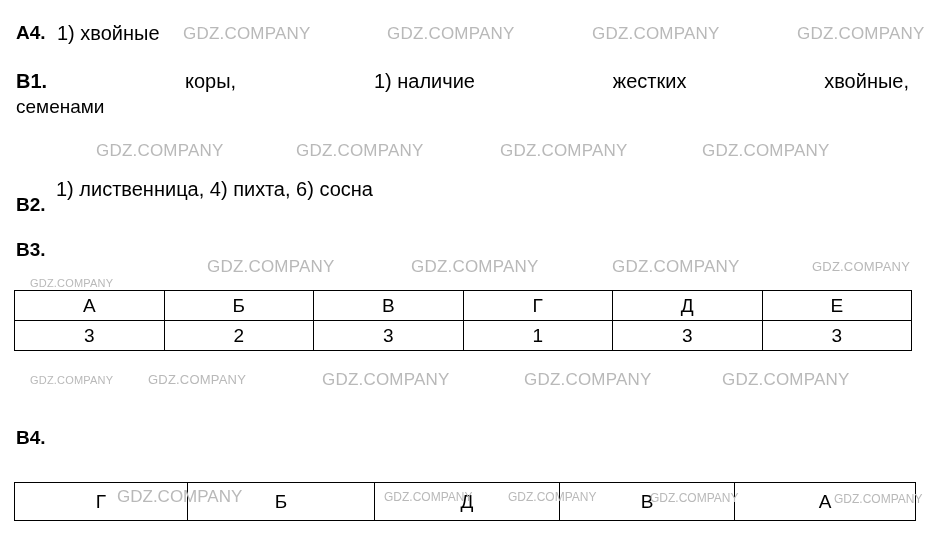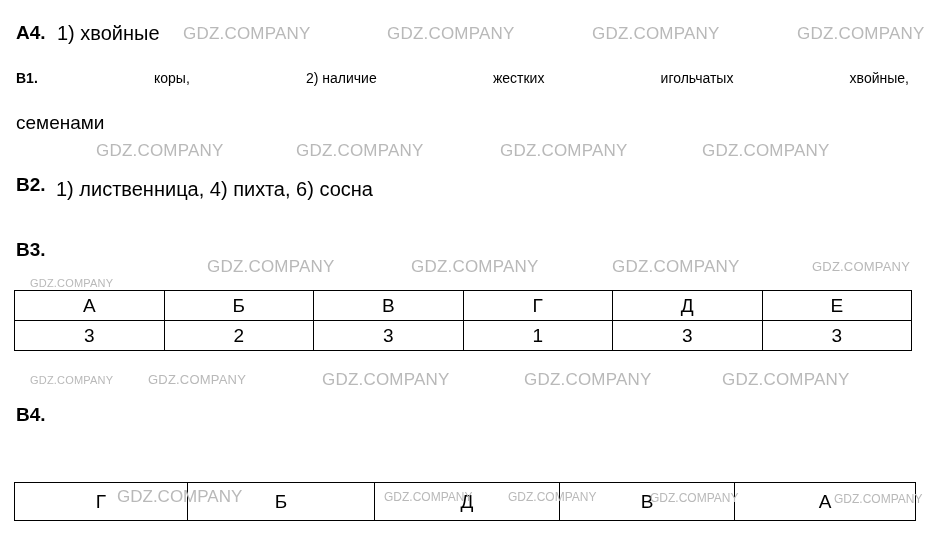--- a/index.html
+++ b/index.html
@@ -49,26 +49,26 @@
     position: absolute;
     left: 16px;
     top: 70px;
     width: 895px;
   }
   .b1row1 {
     display: flex;
     justify-content: space-between;
     align-items: baseline;
     width: 893px;
-    font-size: 14px;
+    font-size: 20px;
   }
   .b1row1 .bold { font-weight: bold; }
   .b1row2 {
     font-size: 19px;
-    margin-top: 26px;
+    margin-top: 3px;
   }
 
   
   table {
     border-collapse: collapse;
     position: absolute;
     table-layout: fixed;
   }
   table td {
     border: 1px solid #000000;
@@ -117,34 +117,33 @@
 
   <span class="wm" style="left:183px; top:24px;">GDZ.COMPANY</span>
   <span class="wm" style="left:387px; top:24px;">GDZ.COMPANY</span>
   <span class="wm" style="left:592px; top:24px;">GDZ.COMPANY</span>
   <span class="wm" style="left:797px; top:24px;">GDZ.COMPANY</span>
 
   <div class="b1block">
     <div class="b1row1">
       <span class="bold">B1.</span>
       <span>коры,</span>
-      <span>2) наличие</span>
+      <span>1) наличие</span>
       <span>жестких</span>
-      <span>игольчатых</span>
       <span>хвойные,</span>
     </div>
     <div class="b1row2">семенами</div>
   </div>
 
   <span class="wm" style="left:96px; top:141px;">GDZ.COMPANY</span>
   <span class="wm" style="left:296px; top:141px;">GDZ.COMPANY</span>
   <span class="wm" style="left:500px; top:141px;">GDZ.COMPANY</span>
   <span class="wm" style="left:702px; top:141px;">GDZ.COMPANY</span>
 
-  <span class="line qlabel" style="left:16px; top:174px;">B2.</span>
+  <span class="line qlabel" style="left:16px; top:194px;">B2.</span>
   <span class="line qtext" style="left:56px; top:178px;">1) лиственница, 4) пихта, 6) сосна</span>
 
   <span class="line qlabel" style="left:16px; top:239px;">B3.</span>
 
   <span class="wm" style="left:207px; top:257px;">GDZ.COMPANY</span>
   <span class="wm" style="left:411px; top:257px;">GDZ.COMPANY</span>
   <span class="wm" style="left:612px; top:257px;">GDZ.COMPANY</span>
   <span class="wm small" style="left:812px; top:259px;">GDZ.COMPANY</span>
   <span class="wm tiny" style="left:30px; top:277px;">GDZ.COMPANY</span>
 
@@ -192,21 +191,21 @@
     </tr>
   </tbody>
     </table>
 
   <span class="wm tiny" style="left:30px; top:374px;">GDZ.COMPANY</span>
   <span class="wm small" style="left:148px; top:372px;">GDZ.COMPANY</span>
   <span class="wm" style="left:322px; top:370px;">GDZ.COMPANY</span>
   <span class="wm" style="left:524px; top:370px;">GDZ.COMPANY</span>
   <span class="wm" style="left:722px; top:370px;">GDZ.COMPANY</span>
 
-  <span class="line qlabel" style="left:16px; top:404px;">B4.</span>
+  <span class="line qlabel" style="left:16px; top:427px;">B4.</span>
 
   <table id="b4-table">
     <tbody>
         <tr>
       <td style="width:172px;">
         <span class="cellwrap">Г</span>
         <span class="cellwm" style="left:102px; top:4px; font-size:17px;">GDZ.COMPANY</span>
       </td>
       <td style="width:186px;">
         <span class="cellwrap">Б</span>

